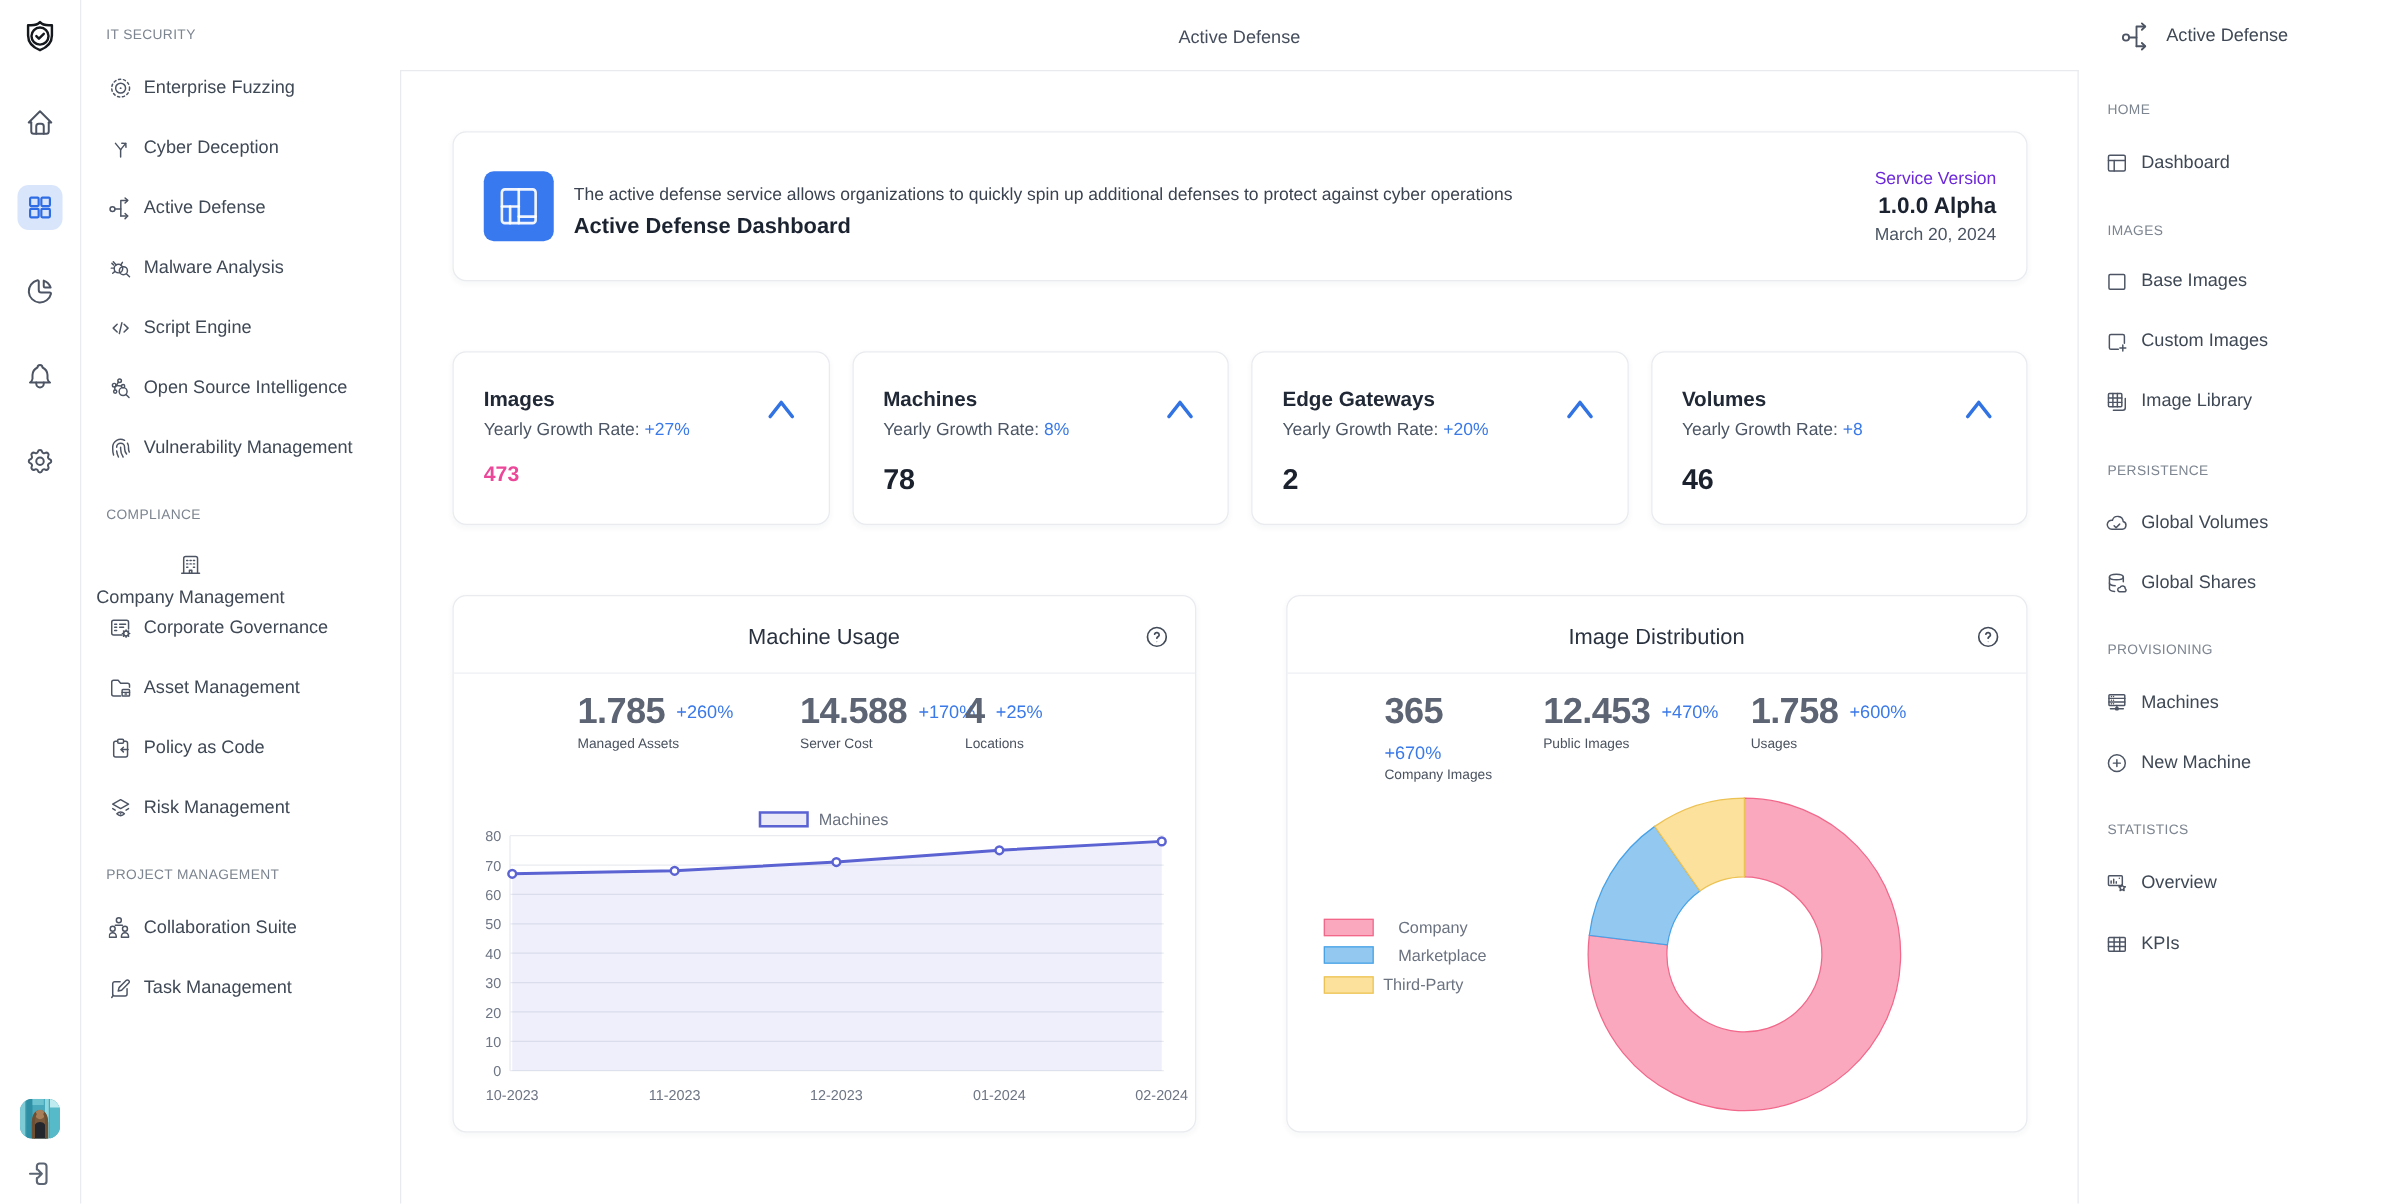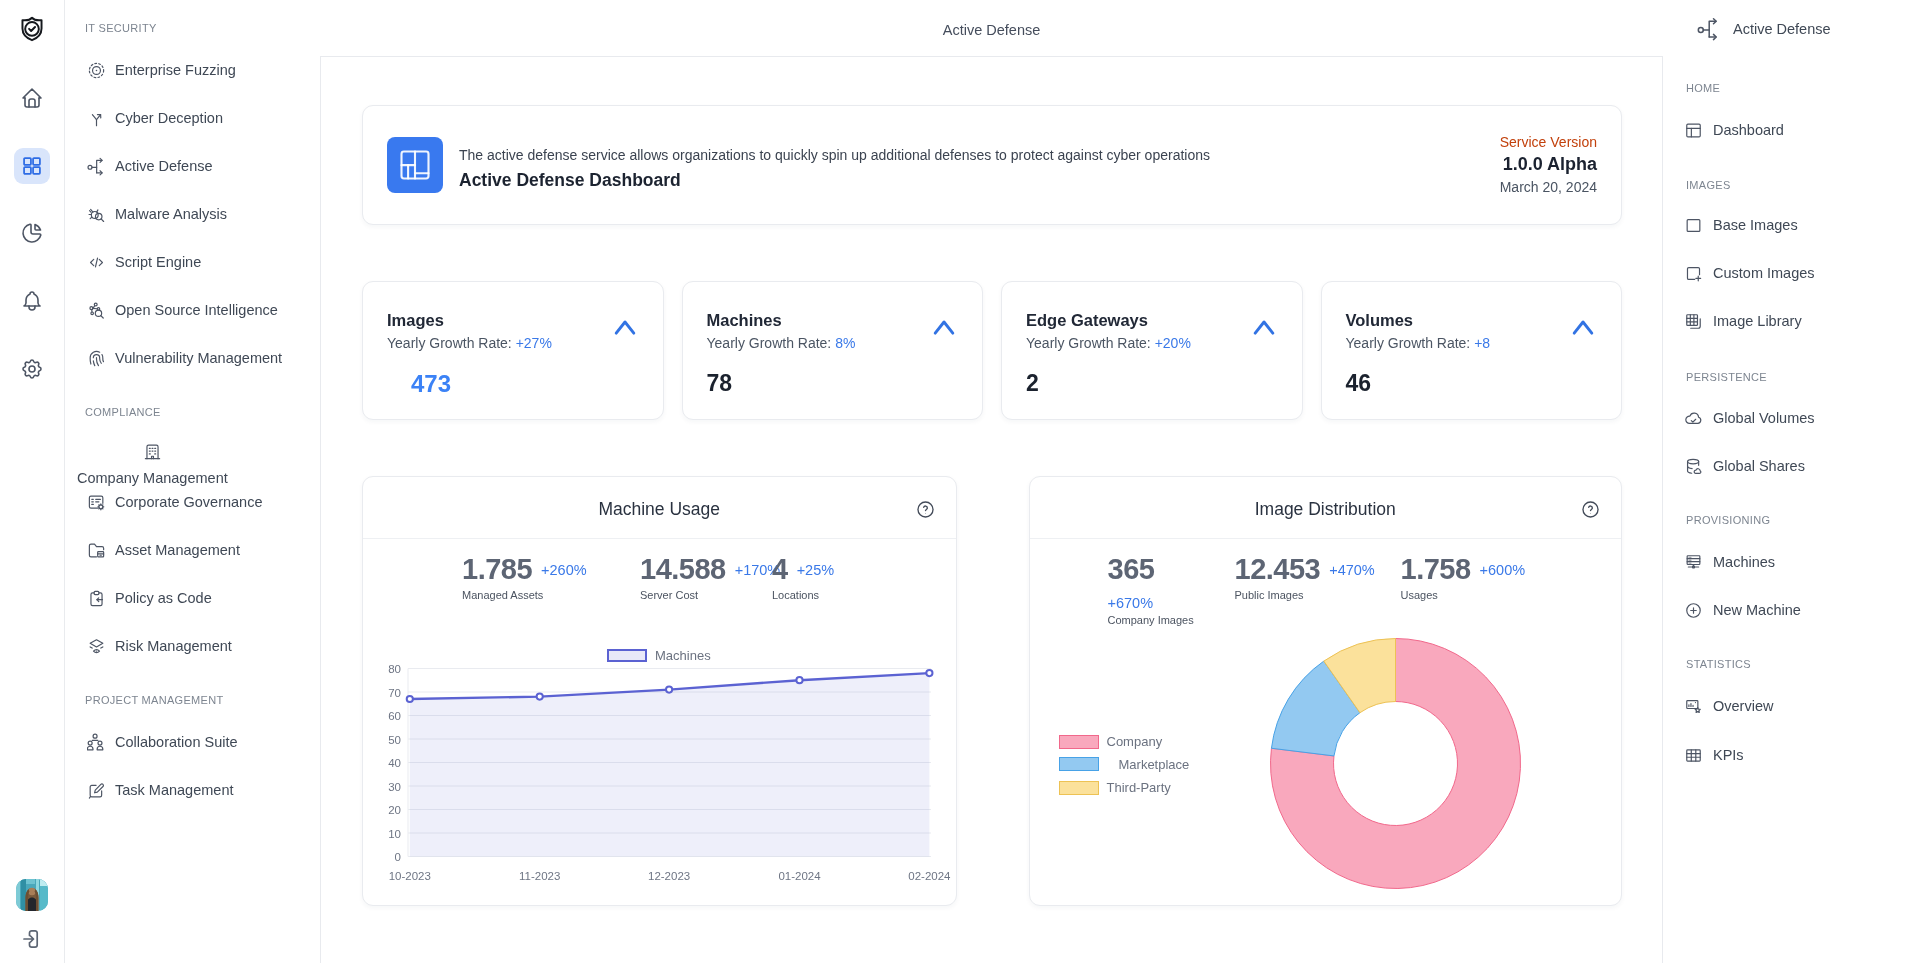--- a/index.html
+++ b/index.html
@@ -243,30 +243,30 @@
         <rect x="3" y="3" width="18" height="18" rx="1.6"></rect>
         <path d="M12 3v18"></path>
         <path d="M3 12.1h9"></path>
         <path d="M7.4 12.1V21"></path>
         <path d="M12 17.5h9"></path>
       </svg>
     </div>
     <div class="abs" style="left:96px;top:41px;font-size:14px;color:#3b4350;">The active defense service allows organizations to quickly spin up additional defenses to protect against cyber operations</div>
     <div class="abs" style="left:96px;top:64px;font-size:17.5px;font-weight:bold;color:#1c2330;">Active Defense Dashboard</div>
     <div class="abs" style="right:24px;top:28px;text-align:right;">
-      <div style="font-size:14px;color:#c2410c;">Service Version</div>
+      <div style="font-size:14px;color:#6d28d9;">Service Version</div>
       <div style="font-size:18px;font-weight:bold;color:#1b2230;margin-top:4px;">1.0.0 Alpha</div>
       <div style="font-size:14px;color:#4a5462;margin-top:4px;">March 20, 2024</div>
     </div>
   </div>
 
   <div class="card" style="left:362px;top:281px;width:301.5px;height:139px;">
     <div class="abs" style="left:24px;top:29px;font-size:16.5px;font-weight:bold;color:#212836;">Images</div>
     <div class="abs" style="left:24px;top:53px;font-size:14px;color:#4b5563;">Yearly Growth Rate: <span class="blue">+27%</span></div>
-    <div class="abs" style="left:24px;top:88px;font-size:24px;font-weight:bold;color:#3b82f6;margin-left:24px;">473</div>
+    <div class="abs" style="left:24px;top:88px;font-size:17px;font-weight:bold;color:#ec4899;">473</div>
     <svg class="abs" style="right:26px;top:37px" width="24" height="17" viewBox="0 0 24 17" fill="none" stroke="#3273e3" stroke-width="2.9" stroke-linecap="round" stroke-linejoin="round">
       <path d="M3.2 14.2 12 3 20.8 14.2"></path>
     </svg>
   </div>
   <div class="card" style="left:681.5px;top:281px;width:301.5px;height:139px;">
     <div class="abs" style="left:24px;top:29px;font-size:16.5px;font-weight:bold;color:#212836;">Machines</div>
     <div class="abs" style="left:24px;top:53px;font-size:14px;color:#4b5563;">Yearly Growth Rate: <span class="blue">8%</span></div>
     <div class="abs" style="left:24px;top:88px;font-size:23px;font-weight:bold;color:#1b222e;">78</div>
     <svg class="abs" style="right:26px;top:37px" width="24" height="17" viewBox="0 0 24 17" fill="none" stroke="#3273e3" stroke-width="2.9" stroke-linecap="round" stroke-linejoin="round">
       <path d="M3.2 14.2 12 3 20.8 14.2"></path>
@@ -393,21 +393,21 @@
     </div>
     <div class="sgroup" style="left:371px;top:76px;">
       <div style="display:flex;align-items:center;gap:9px;">
         <span class="bignum">1.758</span>
         <span class="pct">+600%</span>
       </div>
       <div class="slab">Usages</div>
     </div>
 
     <div class="abs" style="left:29px;top:257px;">
-      <div style="display:flex;align-items:center;gap:8px;margin-bottom:8px;">
+      <div style="display:flex;align-items:center;gap:20px;margin-bottom:8px;">
         <div style="width:40px;height:14px;background:#f9a8bd;border:1px solid #f1688b;"></div>
         <span class="lgt">Company</span>
       </div>
       <div style="display:flex;align-items:flex-start;gap:20px;margin-bottom:8px;">
         <div style="width:40px;height:14px;background:#93c9f1;border:1px solid #47a2e7;"></div>
         <span class="lgt">Marketplace</span>
       </div>
       <div style="display:flex;align-items:center;gap:8px;">
         <div style="width:40px;height:14px;background:#fbe19b;border:1px solid #edc254;"></div>
         <span class="lgt">Third-Party</span>

